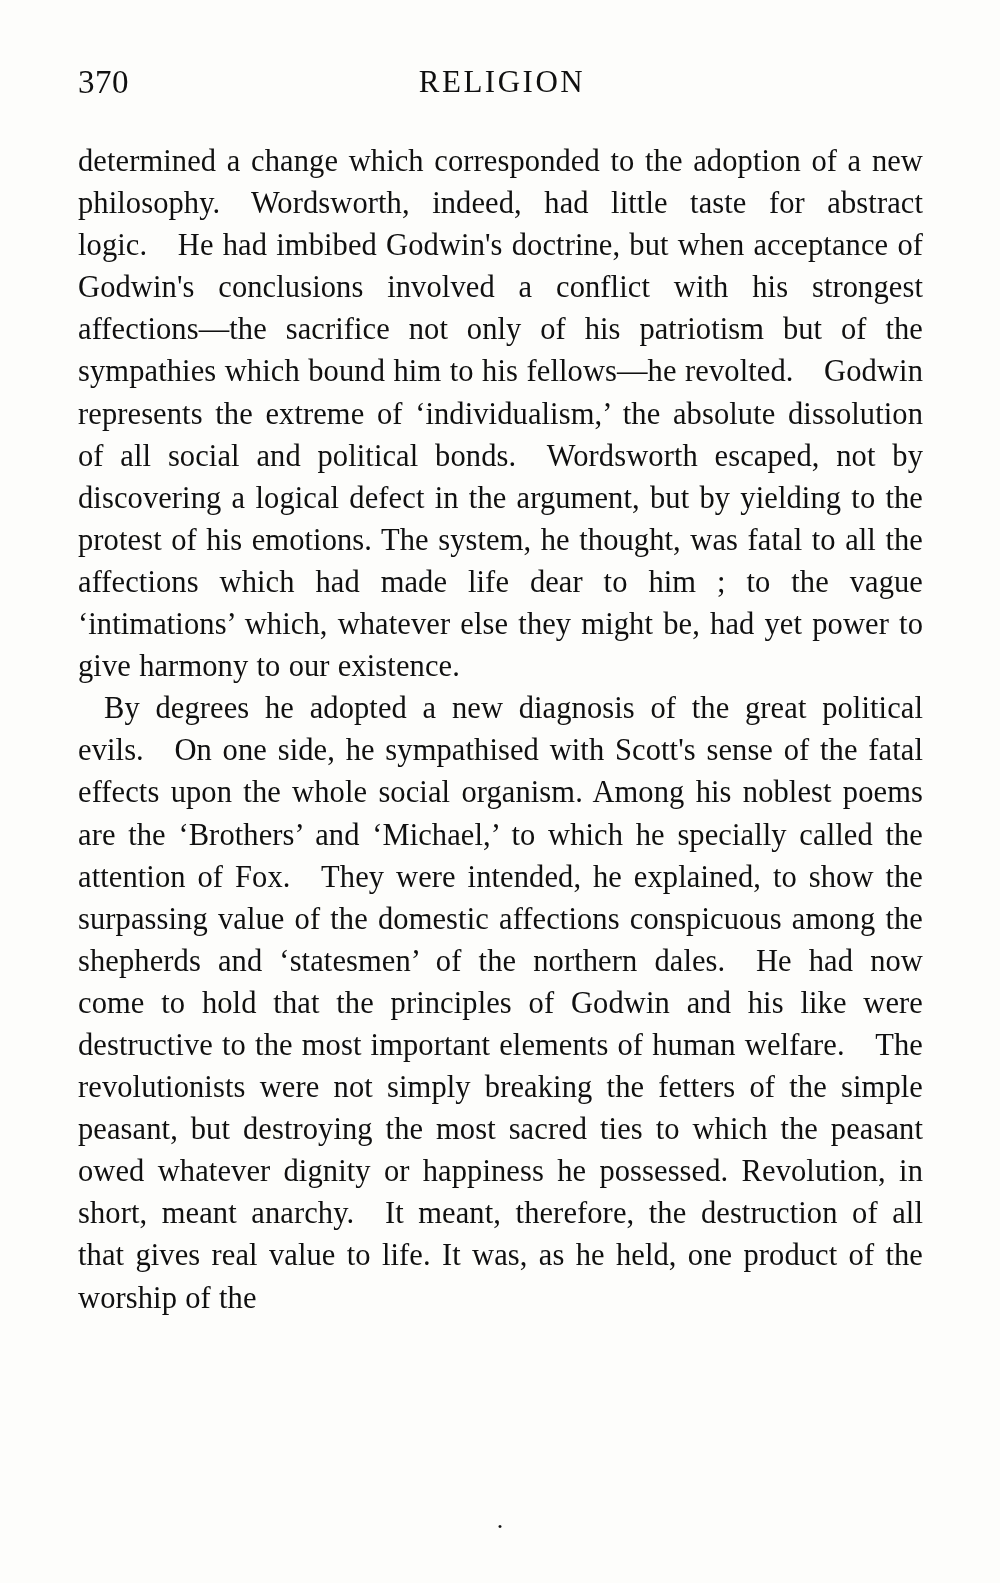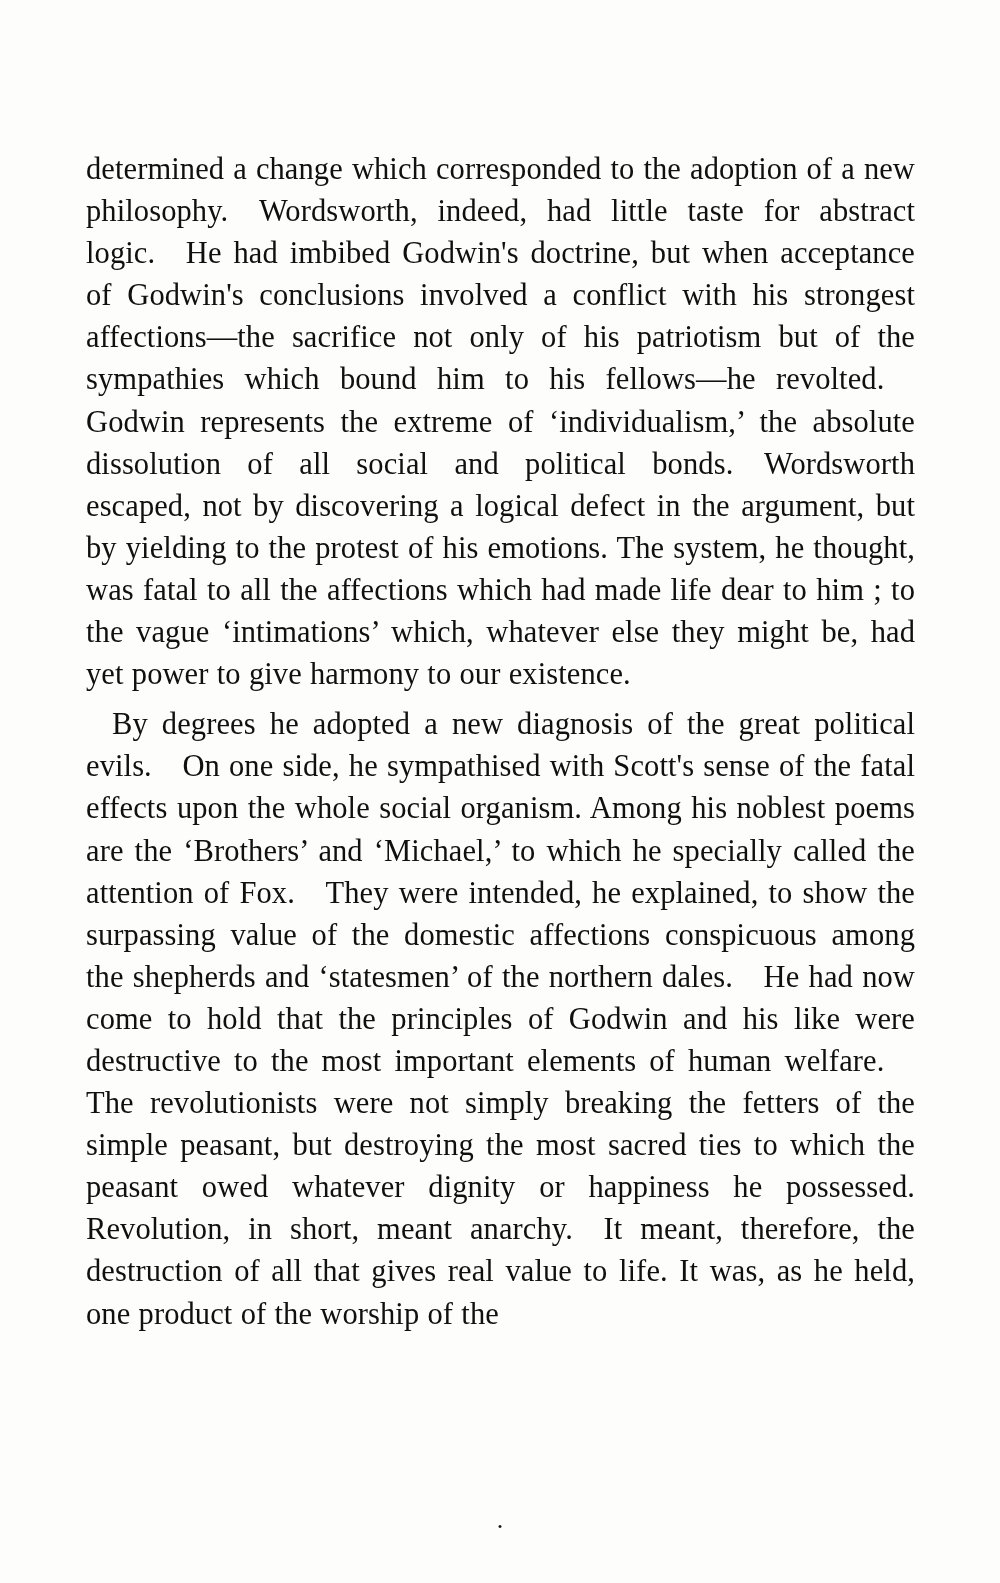--- a/index.html
+++ b/index.html
@@ -43,21 +43,21 @@
     line-height: 40px;
     padding-left: 4px;
   }
   .body-text {
     position: absolute;
     top: 140px;
     left: 78px;
     width: 845px;
   }
   p.para {
-    margin: 8px;
+    margin: 0;
     font-size: 30.5px;
     line-height: 42.1px;
     text-align: justify;
     text-justify: inter-word;
     letter-spacing: 0.1px;
     word-spacing: 0.5px;
   }
   p.para.indent {
     text-indent: 26px;
   }
@@ -70,20 +70,24 @@
     font-size: 26px;
     color: #111;
     line-height: 10px;
   }
 </style>
 </head>
 <body>
 
 <div class="page">
 
+  <div class="header">
+    <div class="folio">370</div>
+    <div class="running-head">RELIGION</div>
+  </div>
 
   <div class="body-text">
     <p class="para">determined a change which corresponded to the adoption of a new philosophy. Wordsworth, indeed, had little taste for abstract logic. He had imbibed Godwin's doctrine, but when acceptance of Godwin's conclusions involved a conflict with his strongest affections—the sacrifice not only of his patriotism but of the sympathies which bound him to his fellows—he revolted. Godwin represents the extreme of ‘individualism,’ the absolute dissolution of all social and political bonds. Wordsworth escaped, not by discovering a logical defect in the argument, but by yielding to the protest of his emotions. The system, he thought, was fatal to all the affections which had made life dear to him ; to the vague ‘intimations’ which, whatever else they might be, had yet power to give harmony to our existence.</p>
     <p class="para indent">By degrees he adopted a new diagnosis of the great political evils. On one side, he sympathised with Scott's sense of the fatal effects upon the whole social organism. Among his noblest poems are the ‘Brothers’ and ‘Michael,’ to which he specially called the attention of Fox. They were intended, he explained, to show the surpassing value of the domestic affections conspicuous among the shepherds and ‘statesmen’ of the northern dales. He had now come to hold that the principles of Godwin and his like were destructive to the most important elements of human welfare. The revolutionists were not simply breaking the fetters of the simple peasant, but destroying the most sacred ties to which the peasant owed whatever dignity or happiness he possessed. Revolution, in short, meant anarchy. It meant, therefore, the destruction of all that gives real value to life. It was, as he held, one product of the worship of the</p>
   </div>
 
   <div class="footer-dot">.</div>
 
 </div>
 

